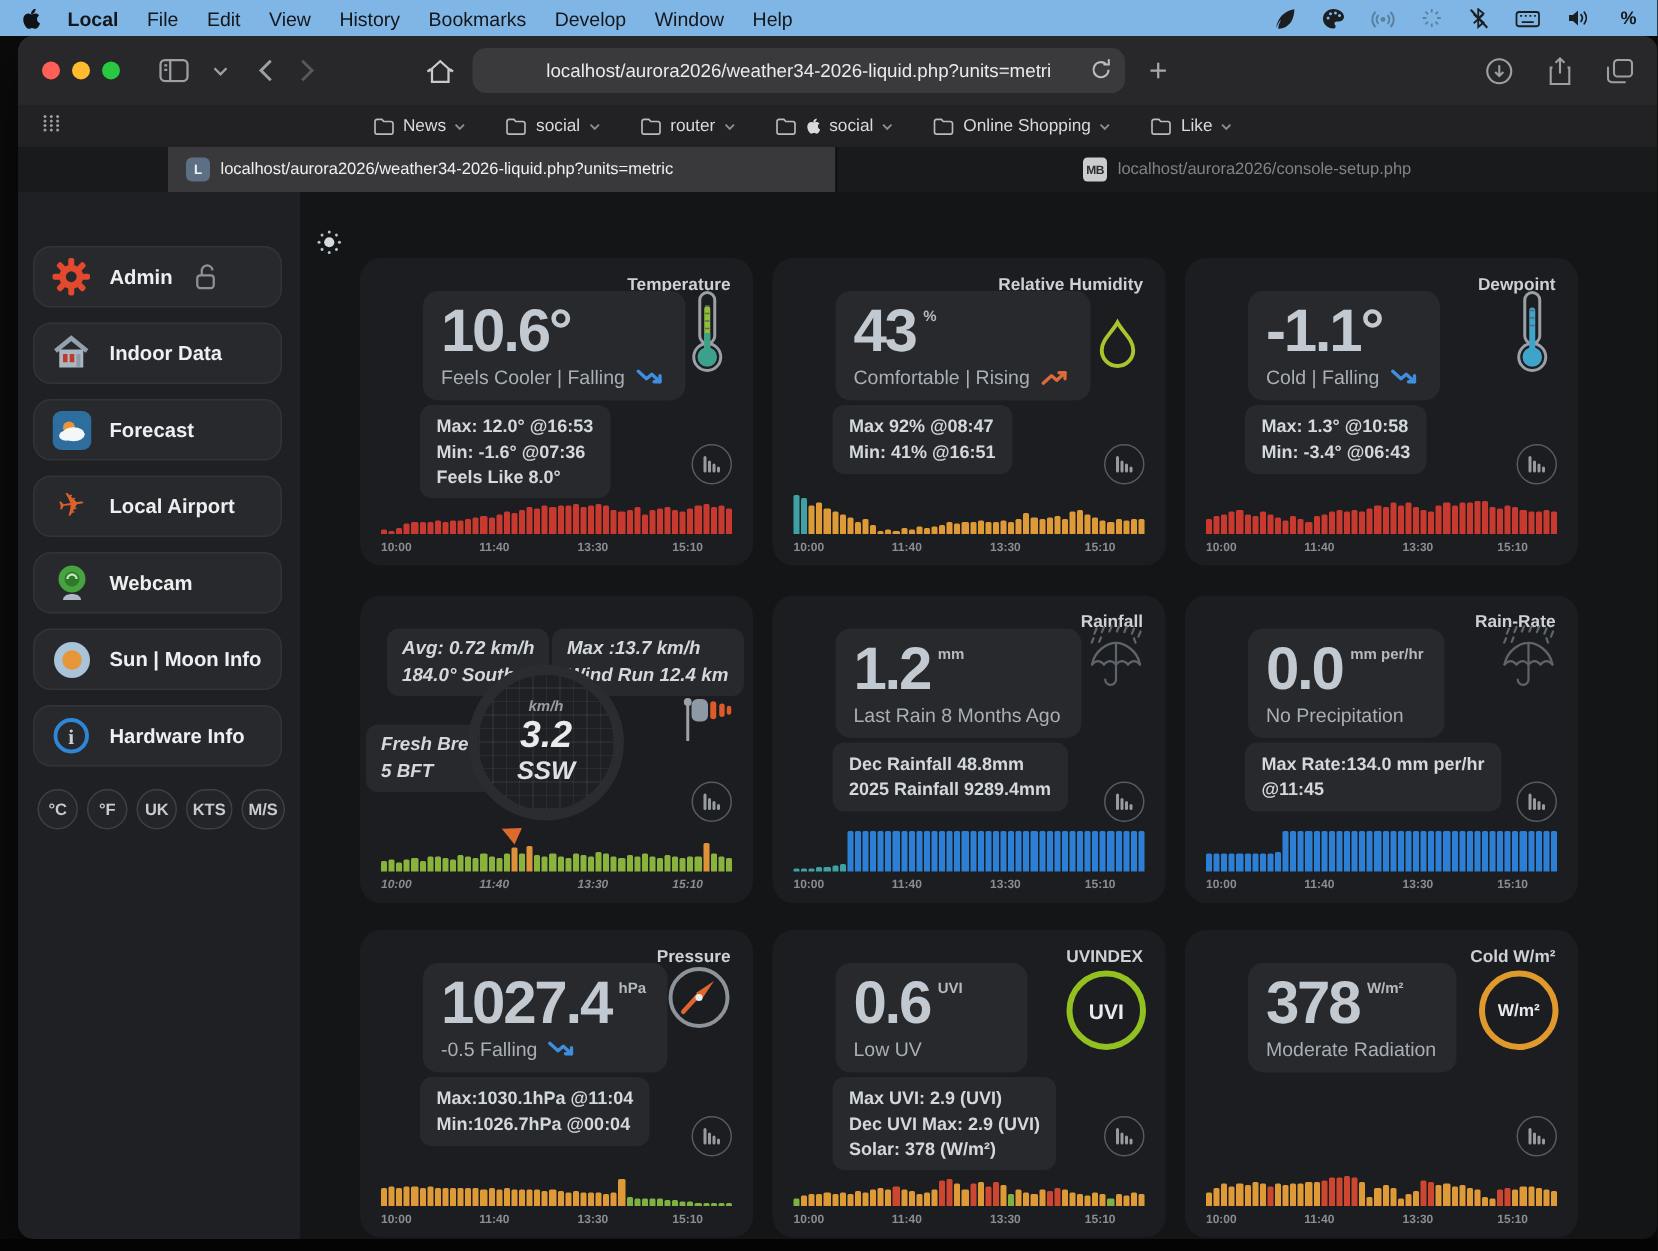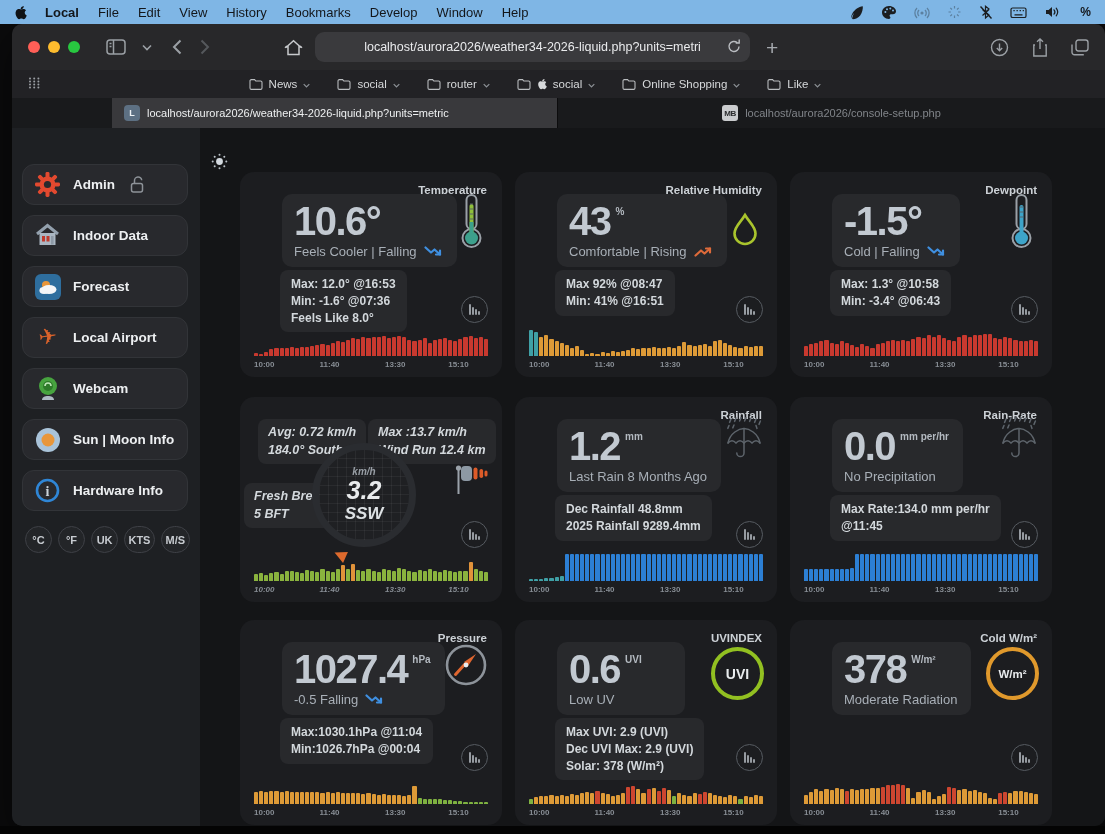--- a/index.html
+++ b/index.html
@@ -609,21 +609,21 @@
           <div class="chart-btn">
             <i style="height: 11px;"></i>
             <i style="height: 8px;"></i>
             <i style="height: 6px;"></i>
             <i style="height: 4px;"></i>
           </div>
         </div>
         <div class="card" style="left: 550px; top: 0px;">
           <div class="card-title">Dewpoint</div>
           <div class="value-panel">
-            <div><span class="big">-1.5°</span></div>
+            <div><span class="big">-1.1°</span></div>
             <div class="status">
               <span>Cold | Falling</span>
               <span style="display: flex;">
                 <svg width="19" height="11" viewBox="0 0 19 11" fill="none" stroke="#3f8fe0" stroke-width="2.2" stroke-linecap="round" stroke-linejoin="round">
                   <path d="M1.5 1.5 7 6.5l3.5-3 5.5 5"></path>
                   <path d="M16 4.5v4h-4"></path>
                 </svg>
               </span>
             </div>
           </div>

